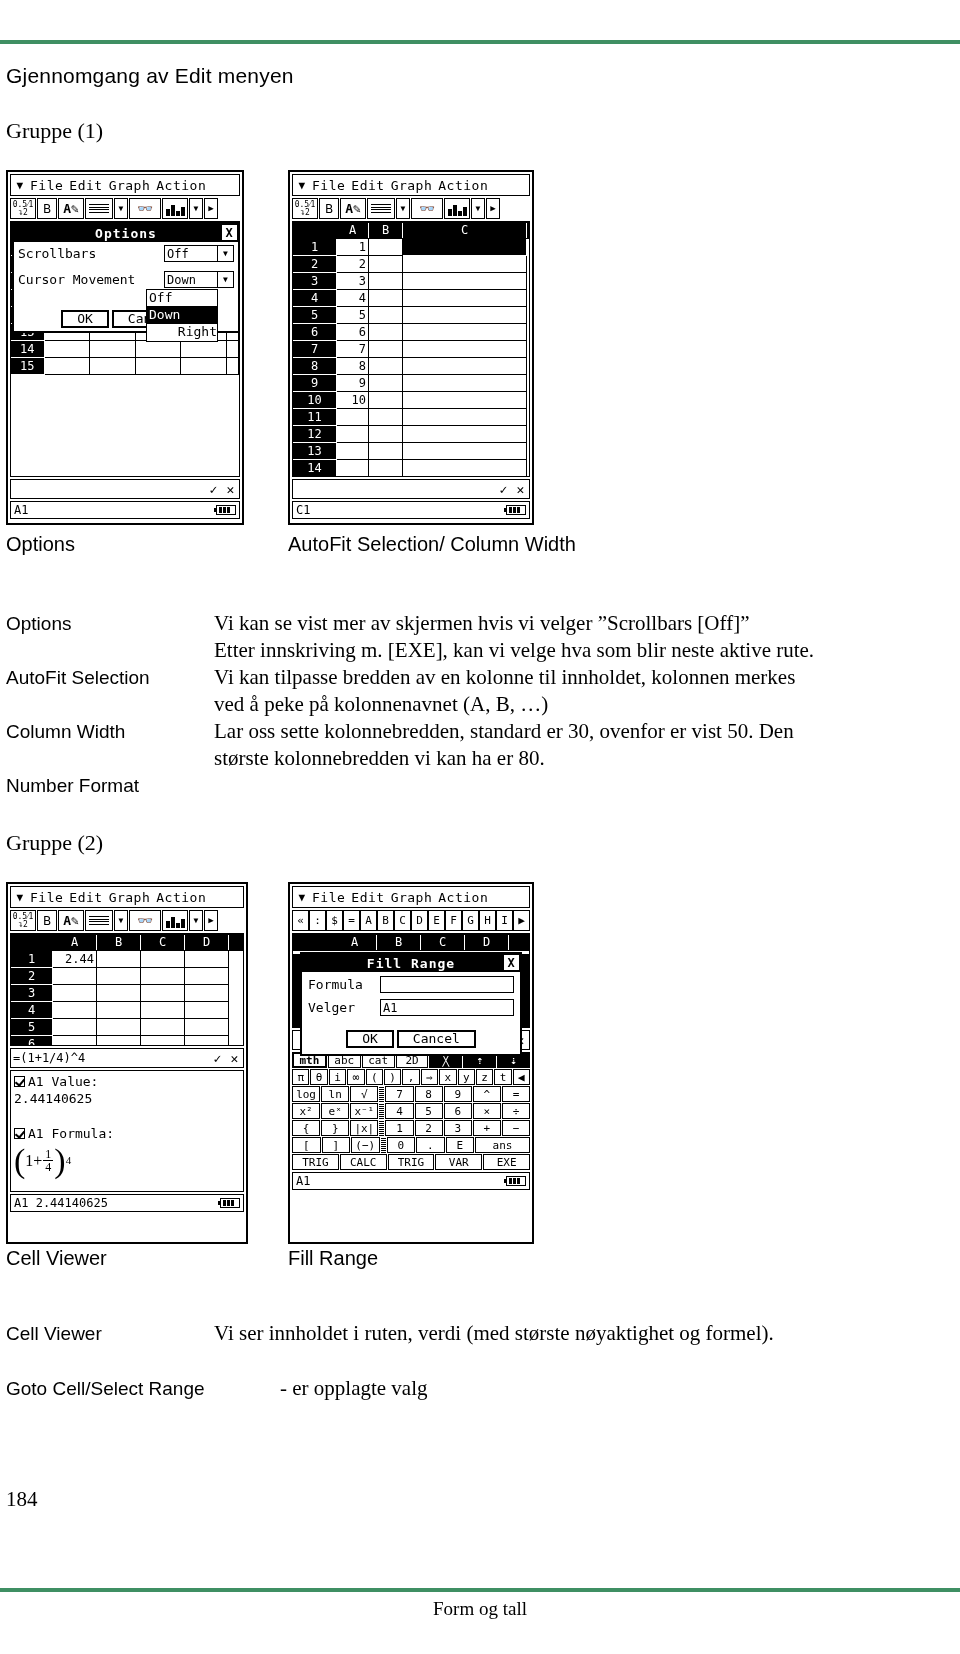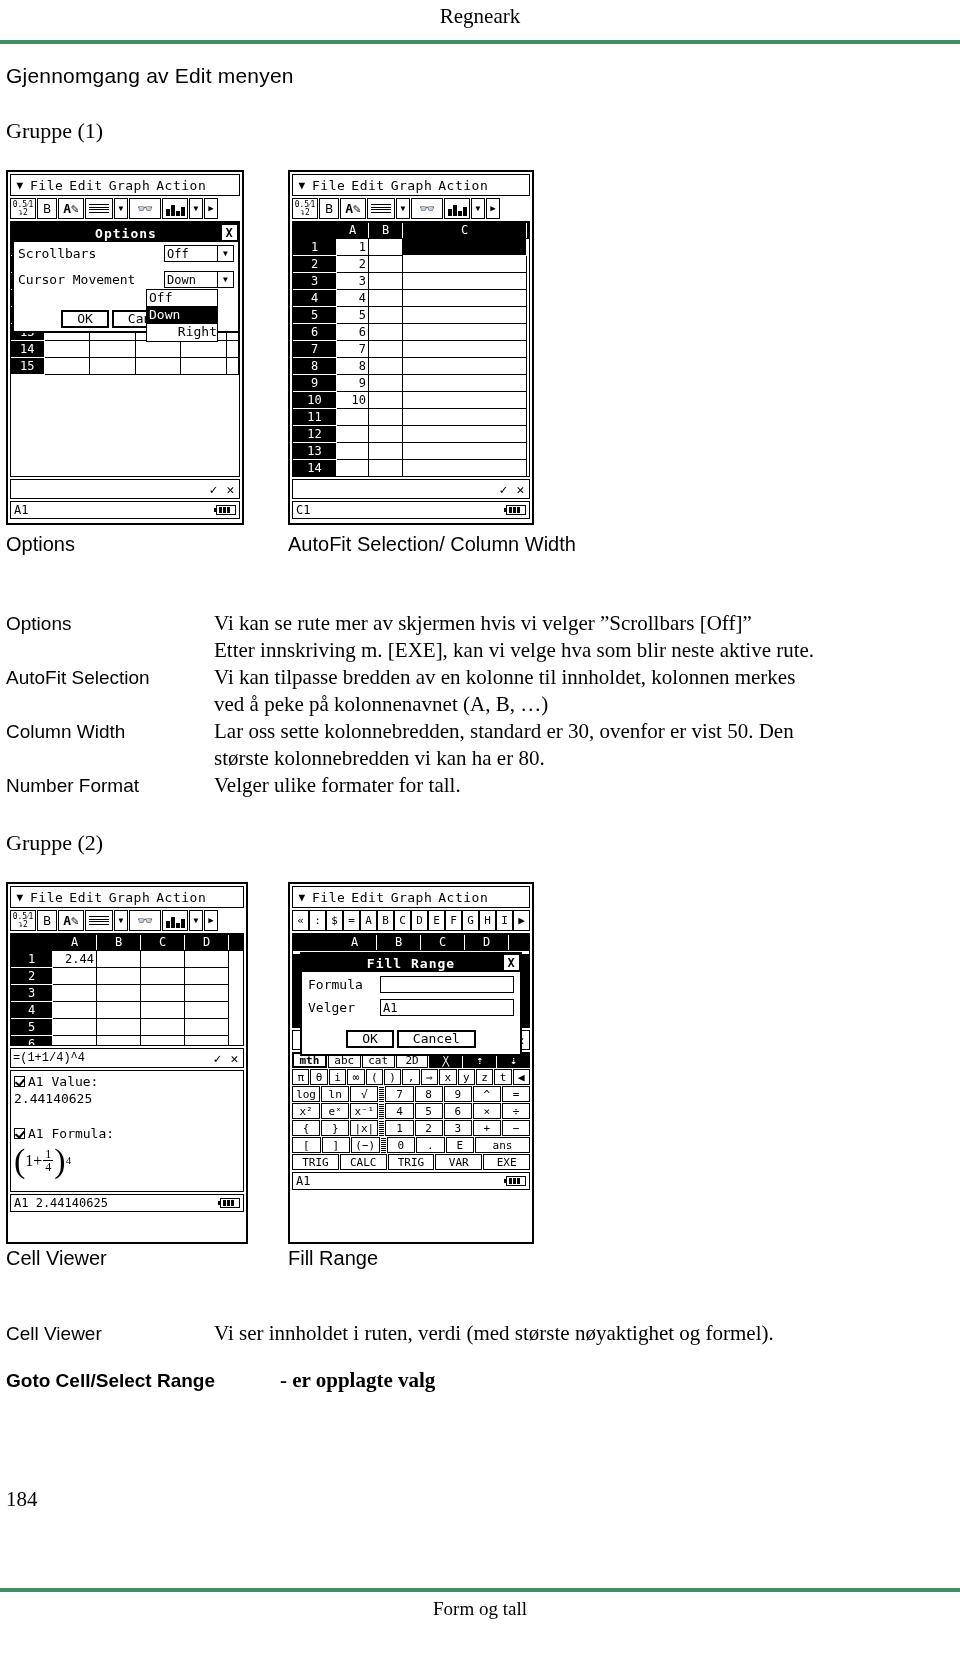--- a/index.html
+++ b/index.html
@@ -65,21 +65,21 @@
   .grid .hdr{display:flex;background:#000;color:#fff;height:17px;align-items:center;font-size:12px;}
   .grid .hdr .ch{border-right:1px solid #fff;text-align:center;line-height:15px;}
   .grid .r{display:flex;height:17px;font-size:12px;}
   .grid .r .rh{background:#000;color:#fff;text-align:center;border-bottom:1px solid #fff;
                border-right:1px solid #fff;line-height:16px;}
   .grid .r .cl{background:#fff;border-right:1px solid #000;border-bottom:1px solid #000;
                text-align:right;padding-right:2px;line-height:16px;overflow:hidden;}
   .grid .r .cl.blk{background:#000;border-right:1px solid #fff;border-bottom:1px solid #fff;}
 
   .entry{margin:2px;height:20px;border:1px solid #000;display:flex;align-items:center;font-size:12px;padding-left:2px;}
-  .entry .txt{flex:1;overflow:hidden;white-space:nowrap;font-family:Liberation Mono, monospace;}
+  .entry .txt{flex:1;overflow:hidden;white-space:nowrap;}
   .entry .ok{width:17px;text-align:center;font-size:13px;font-weight:bold;}
   .entry .no{width:17px;text-align:center;font-size:13px;font-weight:bold;}
 
   .status{margin:0 2px 2px 2px;height:18px;border:1px solid #000;display:flex;
           align-items:center;font-size:12px;padding:0 3px;}
   .status .sp{flex:1;white-space:nowrap;}
   .batt{width:20px;height:10px;border:1.5px solid #000;display:flex;align-items:center;
         gap:1px;padding:1px 1px 1px 2px;position:relative;}
   .batt i{width:3px;height:6px;background:#000;display:block;}
   .batt:before{content:"";position:absolute;left:-3px;top:2px;width:2px;height:4px;background:#000;}
@@ -126,21 +126,20 @@
          justify-content:center;height:16px;background:#fff;flex:1;min-width:0;}
   .kb .k.sel{border-width:2px;font-weight:bold;}
   .kb .k.inv{background:#000;color:#fff;font-weight:bold;}
   .kb .sepbar{width:5px;background:repeating-linear-gradient(0deg,#000 0 1px,#fff 1px 2px);}
 </style>
 </head>
 <body>
 
 <div class="page">
 
-  <div class="runhead">Regneark</div>
   <div class="rule top"></div>
 
   <div class="h1">Gjennomgang av Edit menyen</div>
   <div class="h2 g1">Gruppe (1)</div>
 
   <div class="scr" id="scr1" style="left:6px;top:170px;width:238px;height:355px;">
     <div class="menubar">
       <span class="dd">▼</span>
       <span class="mi">File</span>
       <span class="mi">Edit</span>
@@ -442,43 +441,40 @@
           <i></i>
         </span>
     </div>
   </div>
   <div class="cap" style="left:288px;top:533px;">AutoFit Selection/ Column Width</div>
 
   <div class="desc" style="top:610px;">
     <div class="row">
       <div class="term">Options</div>
       <div class="def">
-        <div>Vi kan se rute mer av skjermen hvis vi velger ”Scrollbars [Off]”</div>
+        <div>Vi kan se vist mer av skjermen hvis vi velger ”Scrollbars [Off]”</div>
         <div>Etter innskriving m. [EXE], kan vi velge hva som blir neste aktive rute.</div>
       </div>
     </div>
     <div class="row">
       <div class="term">AutoFit Selection</div>
       <div class="def">
         <div>Vi kan tilpasse bredden av en kolonne til innholdet, kolonnen merkes</div>
         <div>ved å peke på kolonnenavnet (A, B, …)</div>
       </div>
     </div>
     <div class="row">
       <div class="term">Column Width</div>
       <div class="def">
         <div>Lar oss sette kolonnebredden, standard er 30, ovenfor er vist 50. Den</div>
         <div>største kolonnebredden vi kan ha er 80.</div>
       </div>
     </div>
     <div class="row">
       <div class="term">Number Format</div>
-      <div class="def">
-        <div>Velger ulike formater for tall.</div>
-      </div>
     </div>
   </div>
 
   <div class="h2 g2">Gruppe (2)</div>
 
   <div class="scr" id="scr3" style="left:6px;top:882px;width:242px;height:362px;">
     <div class="menubar">
       <span class="dd">▼</span>
       <span class="mi">File</span>
       <span class="mi">Edit</span>
@@ -755,21 +751,21 @@
   </div>
   <div class="cap" style="left:288px;top:1247px;">Fill Range</div>
 
   <div class="desc" style="top:1320px;">
     <div class="row">
       <div class="term">Cell Viewer</div>
       <div class="def">
         <div>Vi ser innholdet i ruten, verdi (med største nøyaktighet og formel).</div>
       </div>
     </div>
-    <div class="row" style="margin-top:20px;font-weight:bold;">
+    <div class="row" style="margin-top:28px;">
       <div class="term" style="width:280px;">Goto Cell/Select Range</div>
       <div class="def">
         <div>- er opplagte valg</div>
       </div>
     </div>
   </div>
 
   <div style="position:absolute;left:6px;top:1487px;font-family:'Liberation Serif',serif;font-size:21px;">184</div>
 
   <div class="rule bot"></div>

